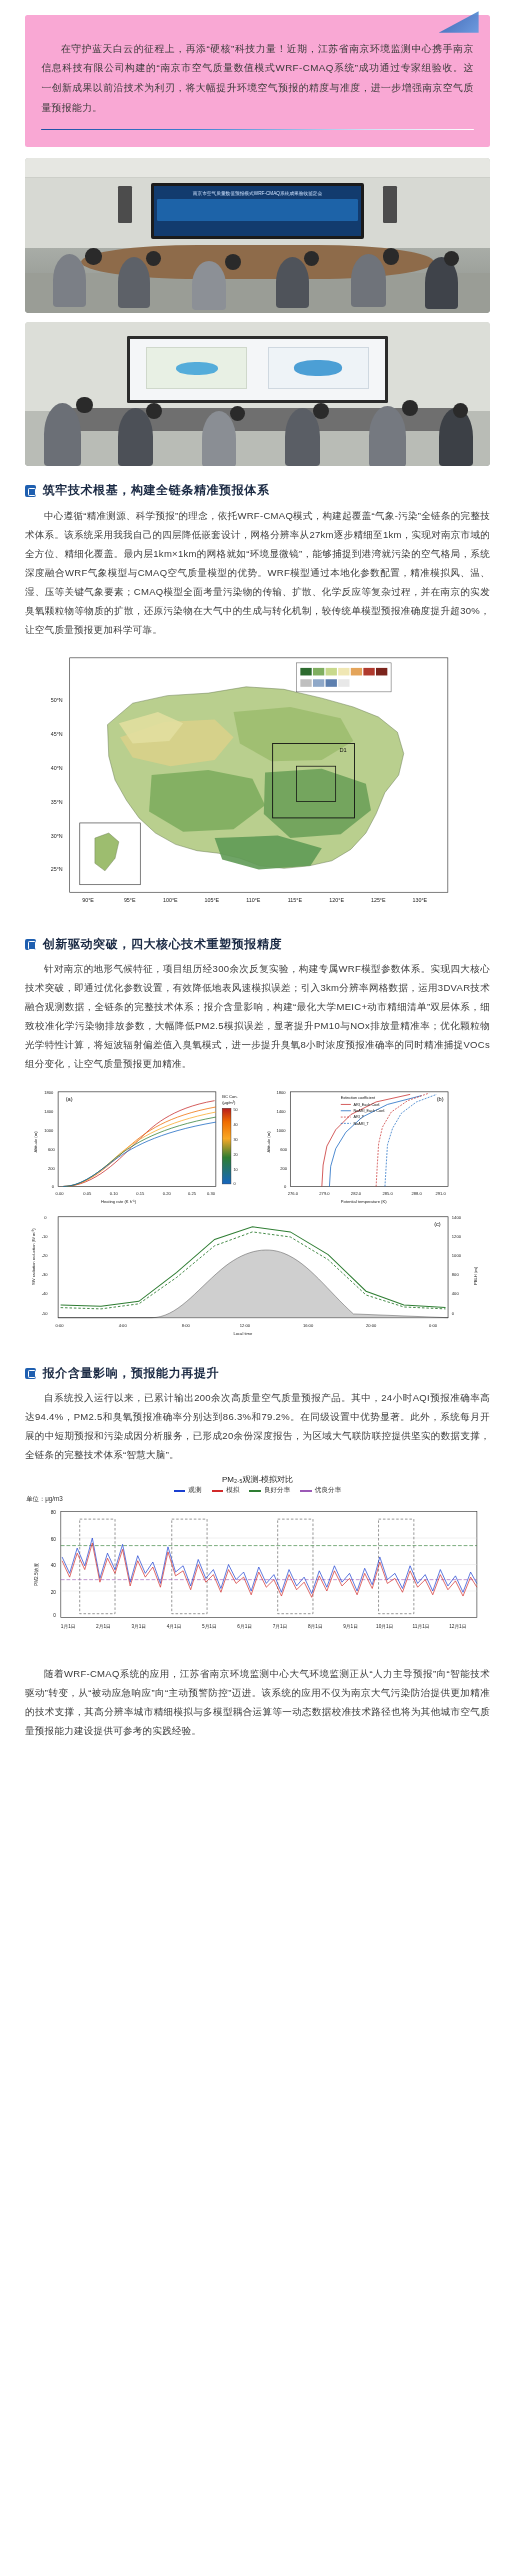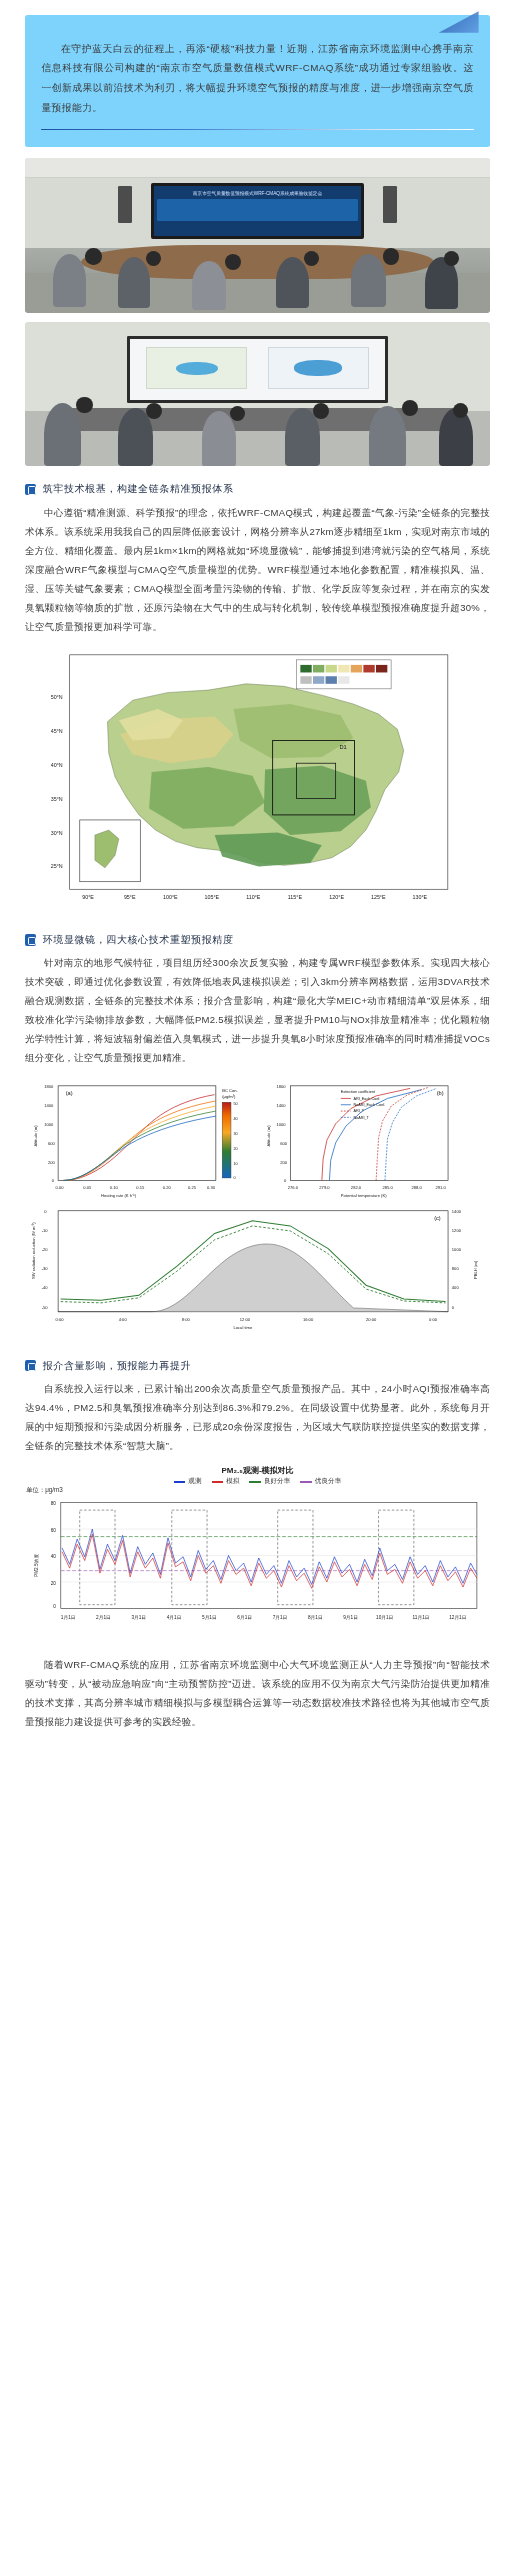--- a/index.html
+++ b/index.html
@@ -10,21 +10,21 @@
     font-family: "Liberation Sans", sans-serif;
     color: #2b2b2b;
   }
   .page { width: 515px; margin: 0 auto; padding: 0 0 25px 0; }
 
   
   .intro {
     position: relative;
     margin: 15px 25px 11.4px 25px;
     padding: 14px 16.4px 16.4px 16.4px;
-    background: #7dd3fc;
+    background: #f9a8d4;
     border-radius: 2.5px;
   }
   .intro-body {
     font-size: 9.8px;
     line-height: 2.0;
     text-indent: 2em;
     letter-spacing: 0.4px;
     color: #3a3a3a;
     text-align: justify;
   }
@@ -92,38 +92,38 @@
   }
   .section-mark {
     width: 11.4px; height: 11.4px; flex: 0 0 11.4px;
     background: #1f5fb0; border-radius: 1.9px; position: relative;
   }
   .section-mark:after{
     content:""; position:absolute; left:2.5px; top:2.5px; width:6.3px; height:6.3px;
     border:1.3px solid #fff; border-radius:1.3px;
   }
   .section-title {
-    font-size: 10px; font-weight: normal; color: #1b2a44; letter-spacing: 0.6px;
+    font-size: 12px; font-weight: bold; color: #1b2a44; letter-spacing: 0.6px;
   }
   .para {
     margin: 3.8px 25px 6.3px 25px;
     font-size: 9.5px; line-height: 2.0; text-indent: 2em;
     letter-spacing: 0.3px; text-align: justify; color:#3a3a3a;
   }
 
   
   .figure { margin: 10px 25px 5px 25px; }
   .fig-map { width:100%; height: 271px; background:#ffffff; position:relative; border:0;}
 
   
   .chart-grid { margin: 10px 25px; }
 
   
   .ts-wrap { margin: 10px 25px 6.3px 25px; background:#fff; }
-  .ts-title { text-align:center; font-size:8px; font-weight:bold; color:#222; }
+  .ts-title { text-align:center; font-size:8px; font-weight:normal; color:#222; }
   .ts-legend { display:flex; justify-content:center; gap:10px; font-size:6.6px; color:#333; margin-top:1.3px;}
   .lg-item { display:flex; align-items:center; gap:3.2px;}
   .lg-swatch { width:11.4px; height:1.9px; display:inline-block;}
   .ts-unit { font-size:6.3px; color:#333; margin-left:1.3px;}
 
   .tail {
     margin: 15px 25px 0 25px;
     font-size: 9.5px; line-height: 2.0; text-indent: 2em; letter-spacing:0.3px;
     text-align: justify; color:#3a3a3a;
   }
@@ -253,21 +253,21 @@
           <text x="482" y="402">120°E</text>
           <text x="548" y="402">125°E</text>
           <text x="614" y="402">130°E</text>
         </g>
       </svg>
     </div>
   </figure>
 
   <div class="section-head">
     <span class="section-mark"></span>
-    <span class="section-title">环境显微镜，四大核心技术重塑预报精度</span>
+    <span class="section-title">创新驱动突破，四大核心技术重塑预报精度</span>
   </div>
   <p class="para">针对南京的地形气候特征，项目组历经300余次反复实验，构建专属WRF模型参数体系。实现四大核心技术突破，即通过优化参数设置，有效降低地表风速模拟误差；引入3km分辨率网格数据，运用3DVAR技术融合观测数据，全链条的完整技术体系；报介含量影响，构建“最化大学MEIC+动市精细清单”双层体系，细致校准化学污染物排放参数，大幅降低PM2.5模拟误差，显著提升PM10与NOx排放量精准率；优化颗粒物光学特性计算，将短波辐射偏差值入臭氧模式，进一步提升臭氧8小时浓度预报准确率的同时精准捕捉VOCs组分变化，让空气质量预报更加精准。</p>
 
   <figure class="chart-grid">
     <svg viewBox="0 0 736 420" width="465" height="265">
 
       <g>
         <rect x="52" y="14" width="250" height="150" fill="#fff" stroke="#222" stroke-width="1"></rect>
         <text x="64" y="28" font-size="9" font-family="Liberation Sans, sans-serif" fill="#111">(a)</text>
         <path d="M60,164 C110,164 150,120 180,90 C200,70 230,40 300,28" fill="none" stroke="#c62828" stroke-width="1.2"></path>

